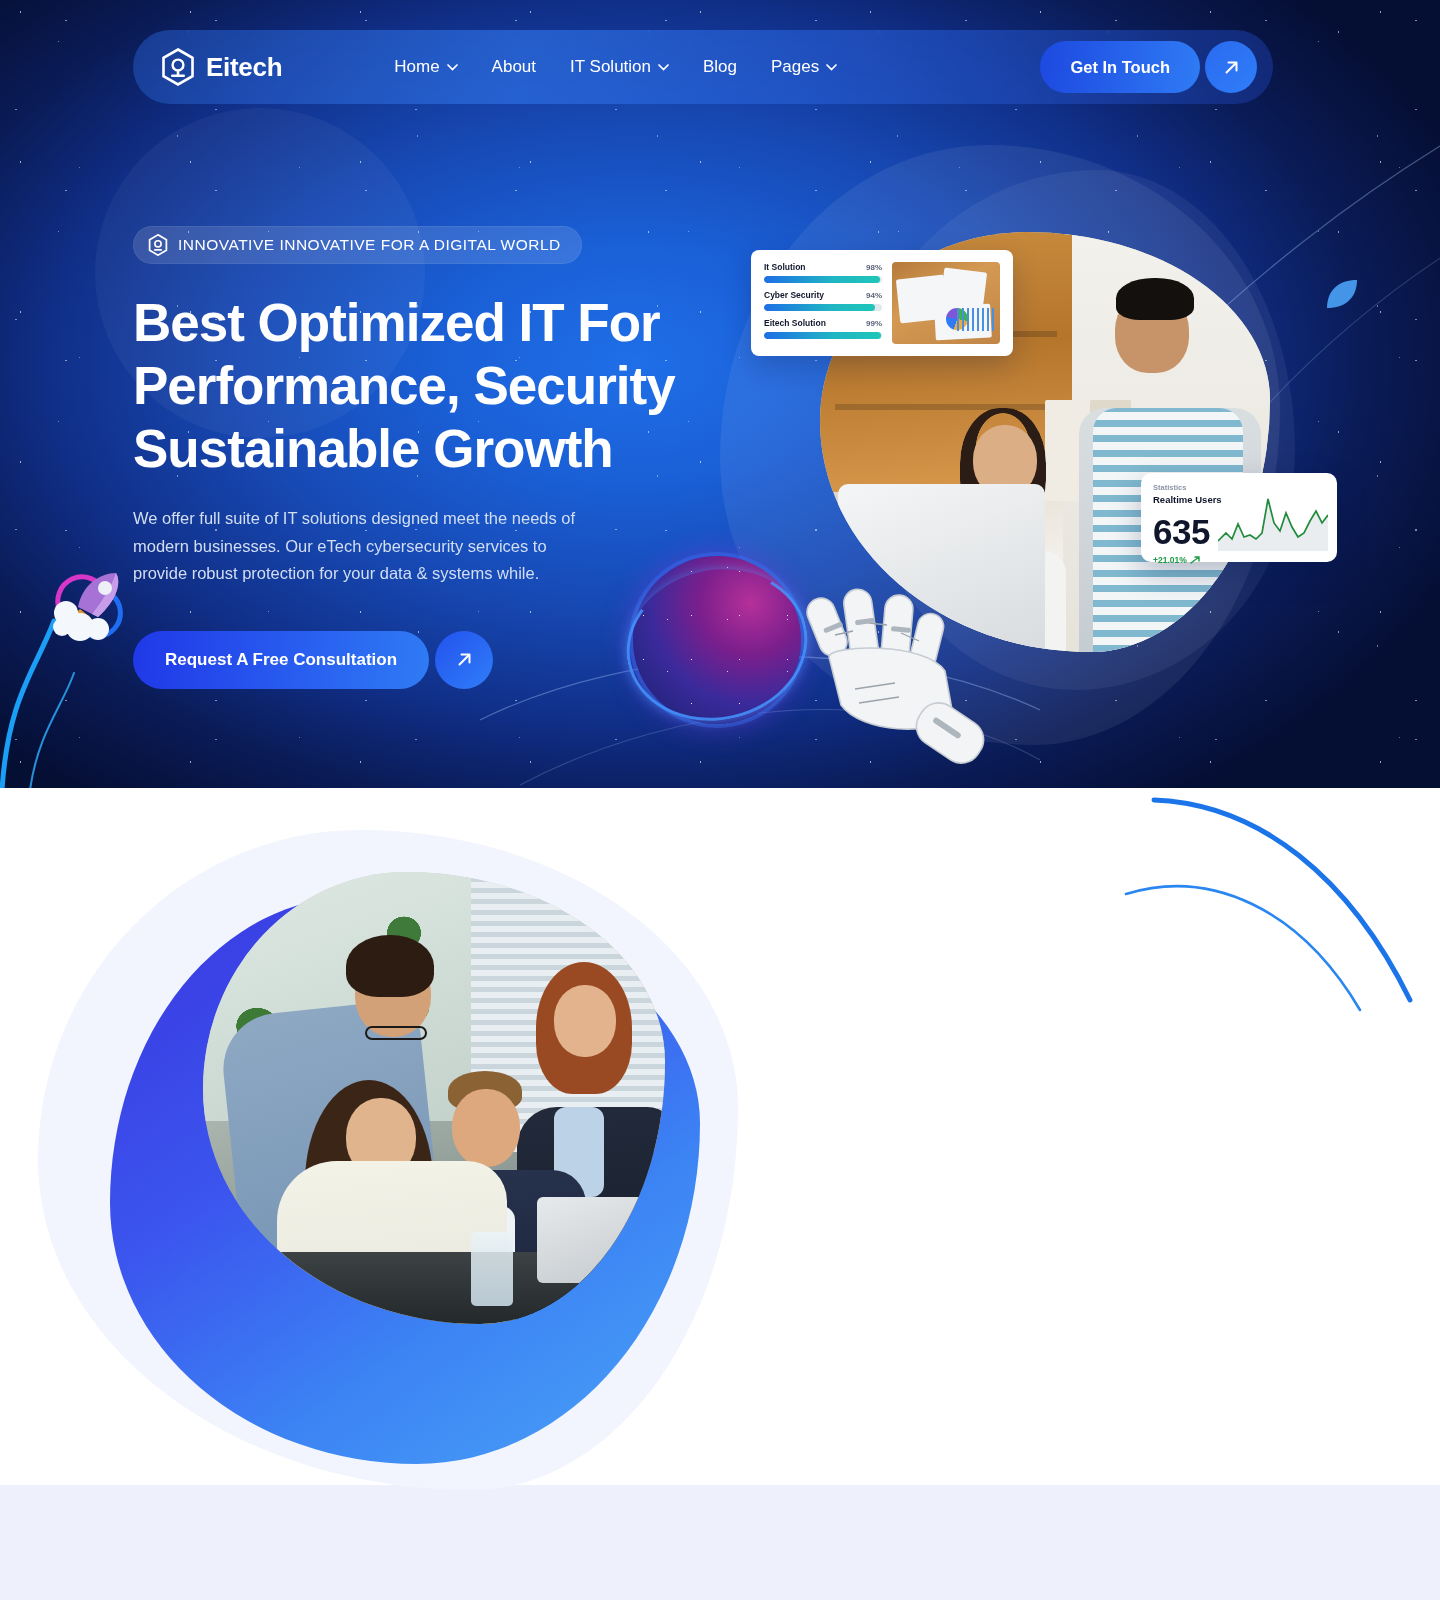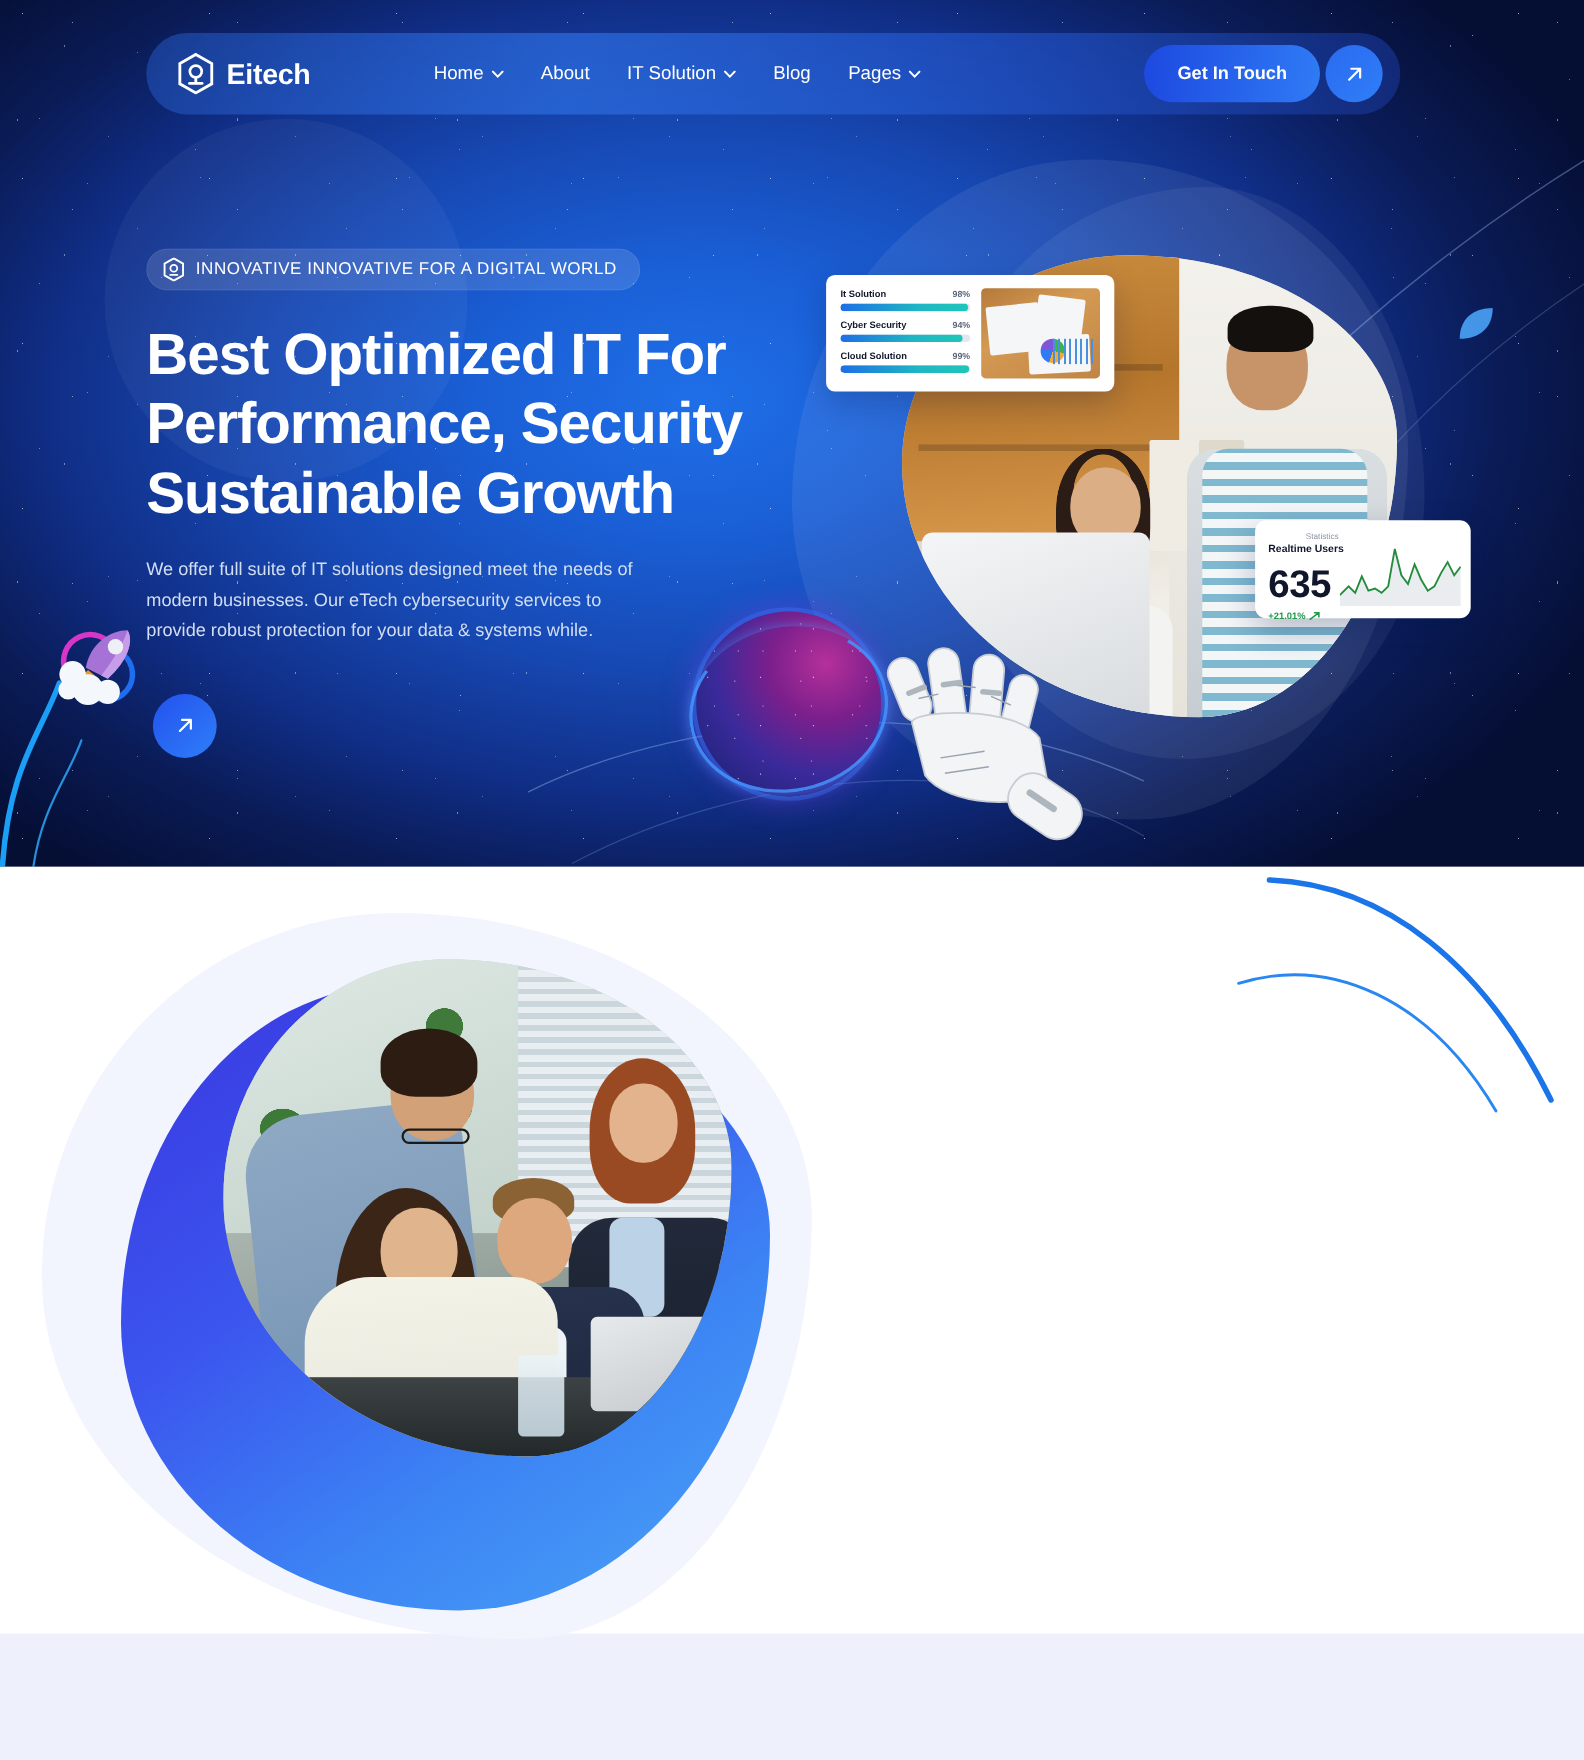--- a/index.html
+++ b/index.html
@@ -171,21 +171,21 @@
   .mini-thumb .pie{ position:absolute; left:50%; top:56%; width:22px; height:22px; border-radius:50%;
     background:conic-gradient(#3bb44a 0 28%, #f0a93b 28% 55%, #2f7bf5 55% 78%, #7e56d8 78% 100%); }
   .mini-thumb .bars{ position:absolute; right:6%; top:56%; width:34%; height:28%;
     background:repeating-linear-gradient(90deg,#4a8fe0 0 2px, transparent 2px 5px); }
 
   .hero-card-stats{
     position:absolute; left:1141px; top:473px; width:196px; height:89px;
     background:#fff; border-radius:10px; box-shadow:0 12px 30px rgba(0,20,70,.25);
     padding:10px 12px;
   }
-  .stats-kicker{ font-size:7.5px; color:#8d95a6; font-weight:400;margin-left:34px; }
+  .stats-kicker{ font-size:7.5px; color:#8d95a6; font-weight:700; }
   .stats-title{ font-size:9.5px; color:#10162b; font-weight:700; margin-top:2px; }
   .stats-num{ font-size:35px; font-weight:700; color:#10162b; line-height:1; margin-top:9px; letter-spacing:-.5px; }
   .stats-delta{ font-size:8.5px; font-weight:700; color:#1d9b45; margin-top:6px; display:flex; align-items:center; gap:3px;text-align:center;}
   .stats-spark{ position:absolute; right:9px; top:20px; width:110px; height:58px; }
 
   
   .globe{
     position:absolute; left:633px; top:556px; width:168px; height:168px; border-radius:50%;
     background:
       radial-gradient(circle at 70% 28%, #b5309a 0%, #7b1f8c 30%, #3a2a9b 60%, #15206b 100%);
@@ -363,20 +363,21 @@
       <svg style="width:20px;height:22px" viewBox="0 0 34 38">
         <path d="M17 1.5 L31.5 9.8 V 28.2 L17 36.5 L2.5 28.2 V 9.8 Z" fill="none" stroke="#fff" stroke-width="3"></path>
         <circle cx="17" cy="17" r="5.4" fill="none" stroke="#fff" stroke-width="2.8"></circle>
         <rect x="10" y="26" width="14" height="3" rx="1.5" fill="#fff"></rect>
       </svg>
       <span class="badge-text">INNOVATIVE INNOVATIVE FOR A DIGITAL WORLD</span>
     </div>
     <h1 class="hero-title">Best Optimized IT For Performance, Security Sustainable Growth</h1>
     <p class="hero-sub">We offer full suite of IT solutions designed meet the needs of modern businesses. Our eTech cybersecurity services to provide robust protection for your data &amp; systems while.</p>
     <div class="hero-cta">
+      <button class="btn-pill">Request A Free Consultation</button>
       <button class="btn-arrow">
         <svg viewBox="0 0 19 19">
           <path d="M4.5 14.5 L14.5 4.5 M6.5 4.5 H14.5 V12.5" fill="none" stroke="#fff" stroke-width="2" stroke-linecap="round" stroke-linejoin="round"></path>
         </svg>
       </button>
     </div>
   </div>
 
   <div class="hero-photo">
     <div class="photo-wallr"></div>
@@ -408,21 +409,21 @@
         <div class="mini-top">
           <span class="mini-label">Cyber Security</span>
           <span class="mini-pct">94%</span>
         </div>
         <div class="mini-track">
             <div class="mini-fill" style="width:94%"></div>
           </div>
       </div>
       <div class="mini-row">
         <div class="mini-top">
-          <span class="mini-label">Cloud Solution</span>
+          <span class="mini-label">Eitech Solution</span>
           <span class="mini-pct">99%</span>
         </div>
         <div class="mini-track">
             <div class="mini-fill" style="width:99%"></div>
           </div>
       </div>
     </div>
     <div class="mini-thumb">
       <div class="pg pg1"></div>
         <div class="pg pg2"></div>

